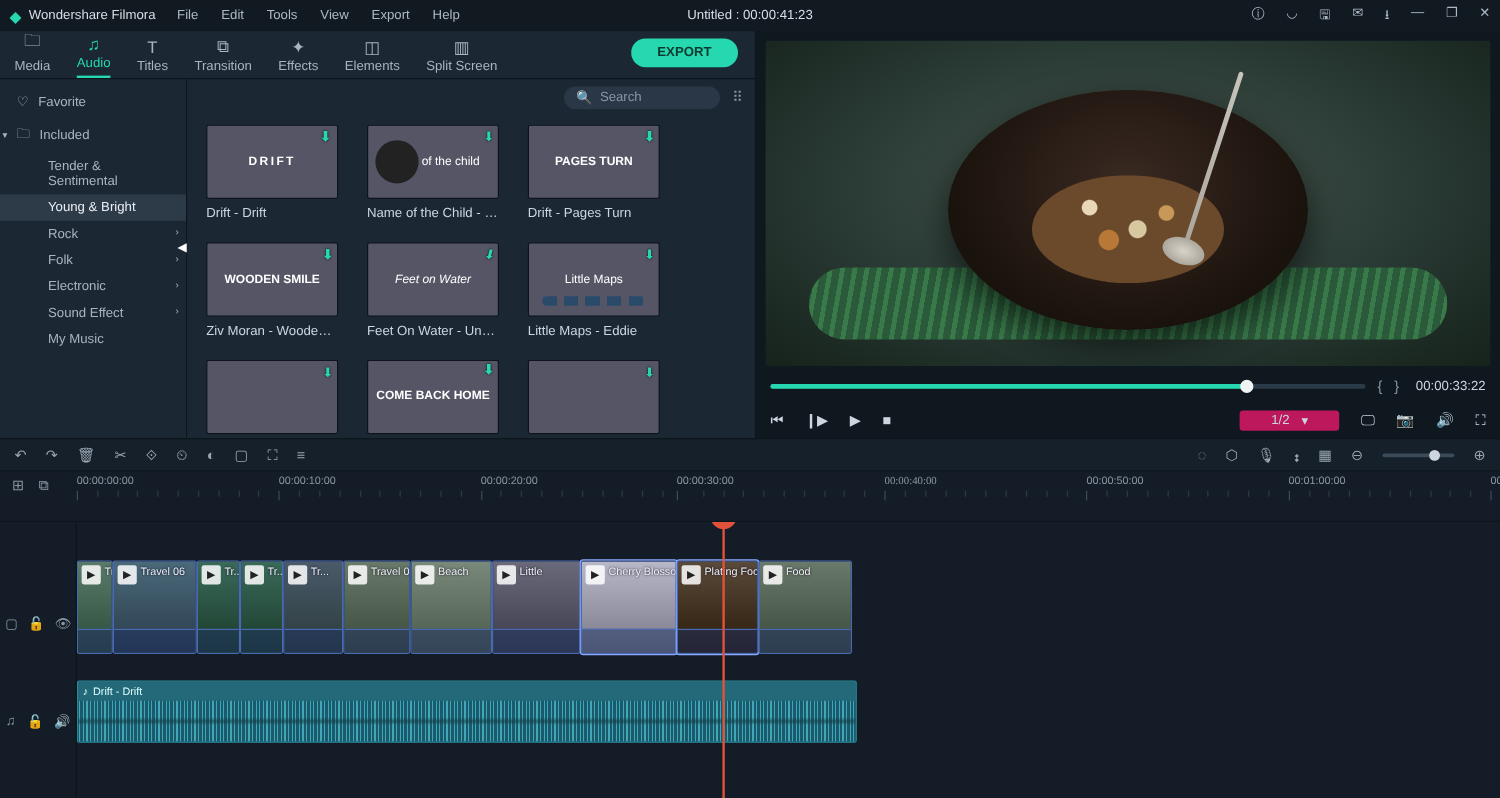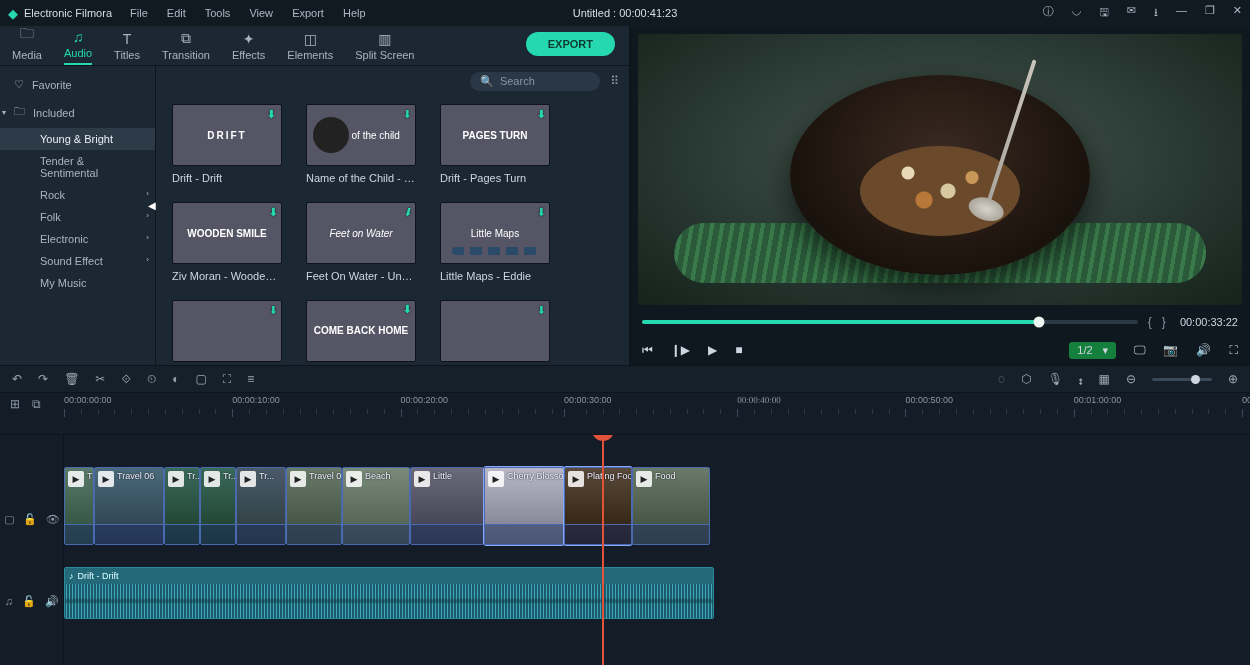--- a/index.html
+++ b/index.html
@@ -68,21 +68,21 @@
 
 .scrub { height:26px; display:flex; align-items:center; padding:0 12px; gap:10px;}
 .scrub .bar { flex:1; height:4px; background:#2a3a46; border-radius:2px; position:relative;}
 .scrub .fill { position:absolute; left:0; top:0; bottom:0; width:80%; background:#25d8b0; border-radius:2px;}
 .scrub .knob { position:absolute; left:80%; top:50%; transform:translate(-50%,-50%); width:11px; height:11px; border-radius:50%; background:#eef4f2;}
 .scrub .br { color:#8a96a4; font-size:12px; cursor:pointer;}
 .scrub .time { color:#cdd6e0; font-size:11px; margin-left:4px;}
 
 .pctrl { height:30px; display:flex; align-items:center; padding:0 12px; gap:18px; color:#cdd6e0;}
 .pctrl .spacer { flex:1;}
-.pctrl .sel { background:#15803d; border-radius:3px; padding:2px 8px; font-size:11px; display:flex; align-items:center; gap:10px;}
+.pctrl .sel { background:#be185d; border-radius:3px; padding:2px 26px; font-size:11px; display:flex; align-items:center; gap:10px;}
 .pctrl span[data-interactable="true"] { cursor:pointer; }
 
 
 .strip { height:28px; background:#16202a; border-top:1px solid #0d141b; border-bottom:1px solid #0d141b; display:flex; align-items:center; padding:0 12px; gap:16px; color:#9aa6b2;}
 .strip .spacer{flex:1;}
 .strip span[data-interactable="true"]{cursor:pointer;}
 .zoom { width:60px; height:3px; background:#3a4a58; position:relative; border-radius:2px;}
 .zoom::after{content:"";position:absolute;right:12px;top:-3px;width:9px;height:9px;border-radius:50%;background:#cdd6e0;}
 
 
@@ -129,21 +129,21 @@
   repeating-linear-gradient(90deg, rgba(80,200,220,.0) 0 1px, rgba(80,200,220,.7) 1px 2px, rgba(80,200,220,.0) 2px 3px),
   linear-gradient(#1a5a6a,#1a5a6a);
 }
 .aclip .wave::before{content:"";position:absolute;inset:0;background:linear-gradient(to bottom, transparent 40%, rgba(20,60,70,.6) 50%, transparent 60%);}
 </style>
 </head>
 <body>
 
 <div class="titlebar" data-interactable="false">
   <span class="logo" data-interactable="false">◆</span>
-  <span class="appname" data-interactable="false">Electronic Filmora</span>
+  <span class="appname" data-interactable="false">Wondershare Filmora</span>
   <span class="menu" data-interactable="false">
     <span data-interactable="true">File</span>
     <span data-interactable="true">Edit</span>
     <span data-interactable="true">Tools</span>
     <span data-interactable="true">View</span>
     <span data-interactable="true">Export</span>
     <span data-interactable="true">Help</span>
   </span>
   <span class="doc" data-interactable="false">Untitled : 00:00:41:23</span>
   <span class="win" data-interactable="false">
@@ -197,22 +197,22 @@
 
       <div class="side" data-interactable="false">
         <div class="side-row" data-interactable="true">
             <span data-interactable="false">♡</span>
             <span data-interactable="false">Favorite</span>
           </div>
         <div class="side-row expand" data-interactable="true">
             <span data-interactable="false">🗀</span>
             <span data-interactable="false">Included</span>
           </div>
+        <div class="side-sub" data-interactable="true"><span data-interactable="false">Tender &amp; Sentimental</span></div>
         <div class="side-sub sel" data-interactable="true"><span data-interactable="false">Young &amp; Bright</span></div>
-        <div class="side-sub" data-interactable="true"><span data-interactable="false">Tender &amp; Sentimental</span></div>
         <div class="side-sub" data-interactable="true"><span data-interactable="false">Rock</span><span class="chev" data-interactable="false">›</span></div>
         <div class="side-sub" data-interactable="true"><span data-interactable="false">Folk</span><span class="chev" data-interactable="false">›</span></div>
         <div class="side-sub" data-interactable="true"><span data-interactable="false">Electronic</span><span class="chev" data-interactable="false">›</span></div>
         <div class="side-sub" data-interactable="true"><span data-interactable="false">Sound Effect</span><span class="chev" data-interactable="false">›</span></div>
         <div class="side-sub" data-interactable="true"><span data-interactable="false">My Music</span></div>
       </div>
       <span class="sidecollapse" data-interactable="true">◀</span>
 
       <div class="gallery" data-interactable="false">
         <div class="galtop">

